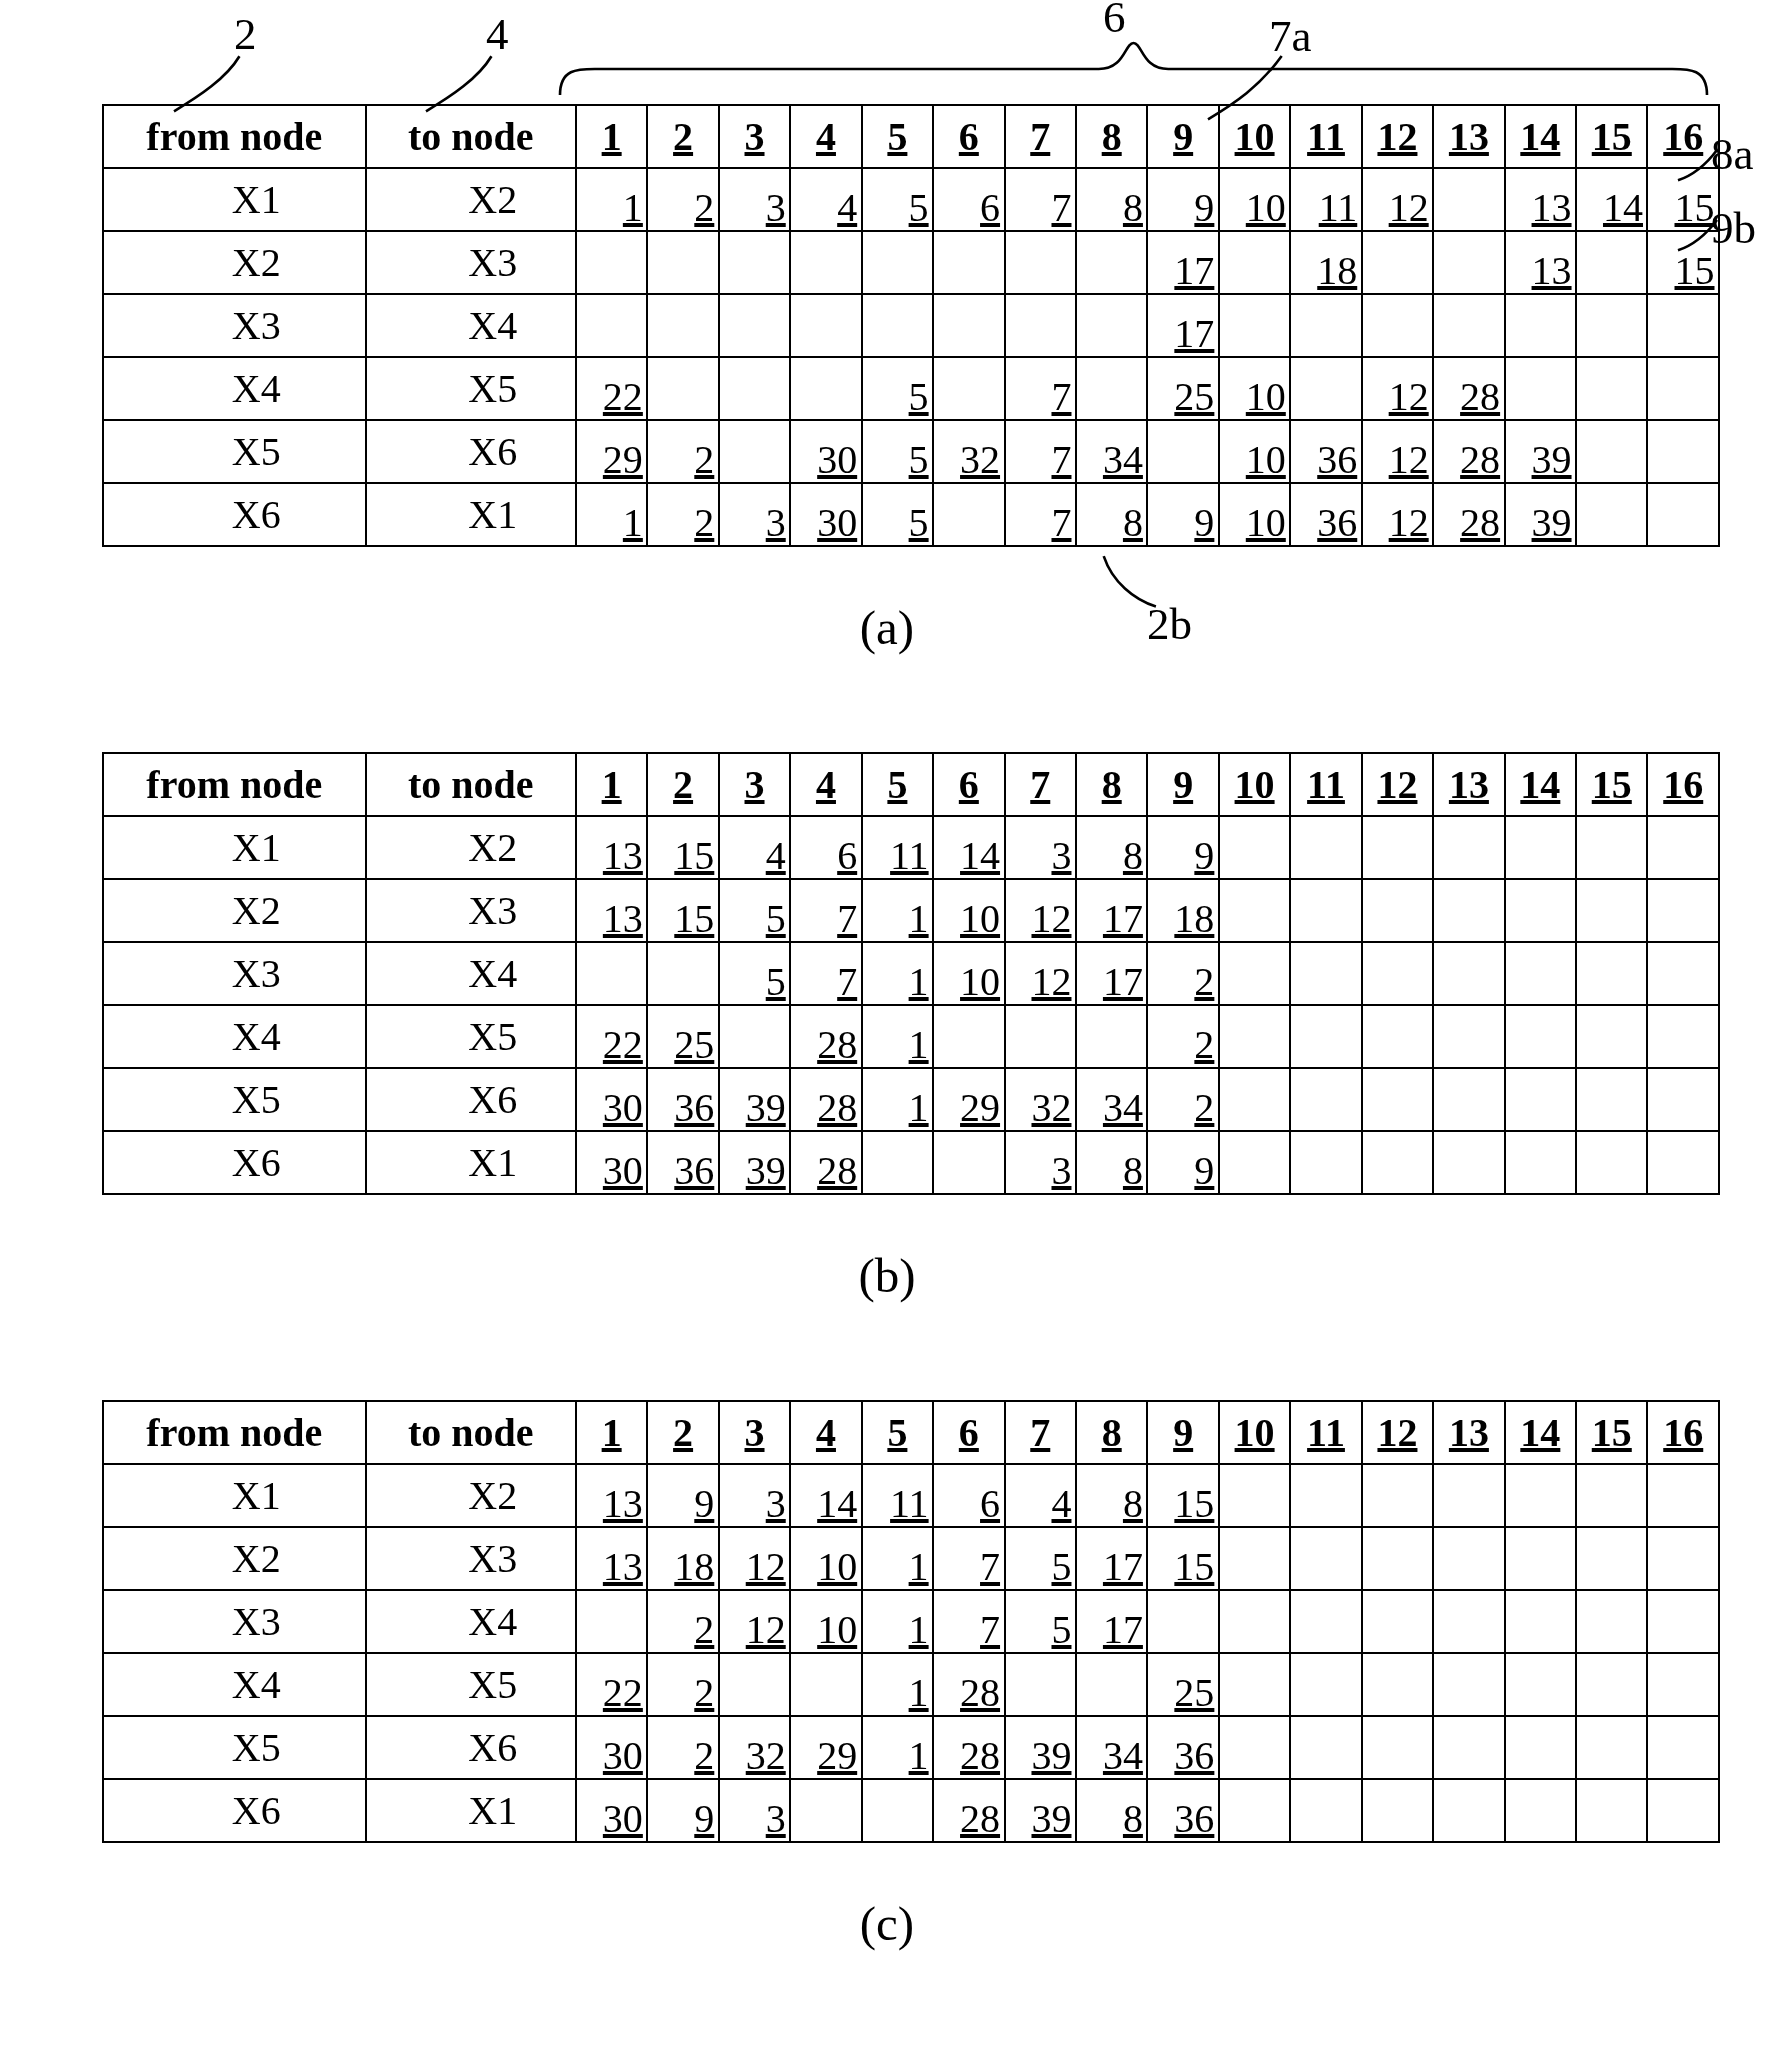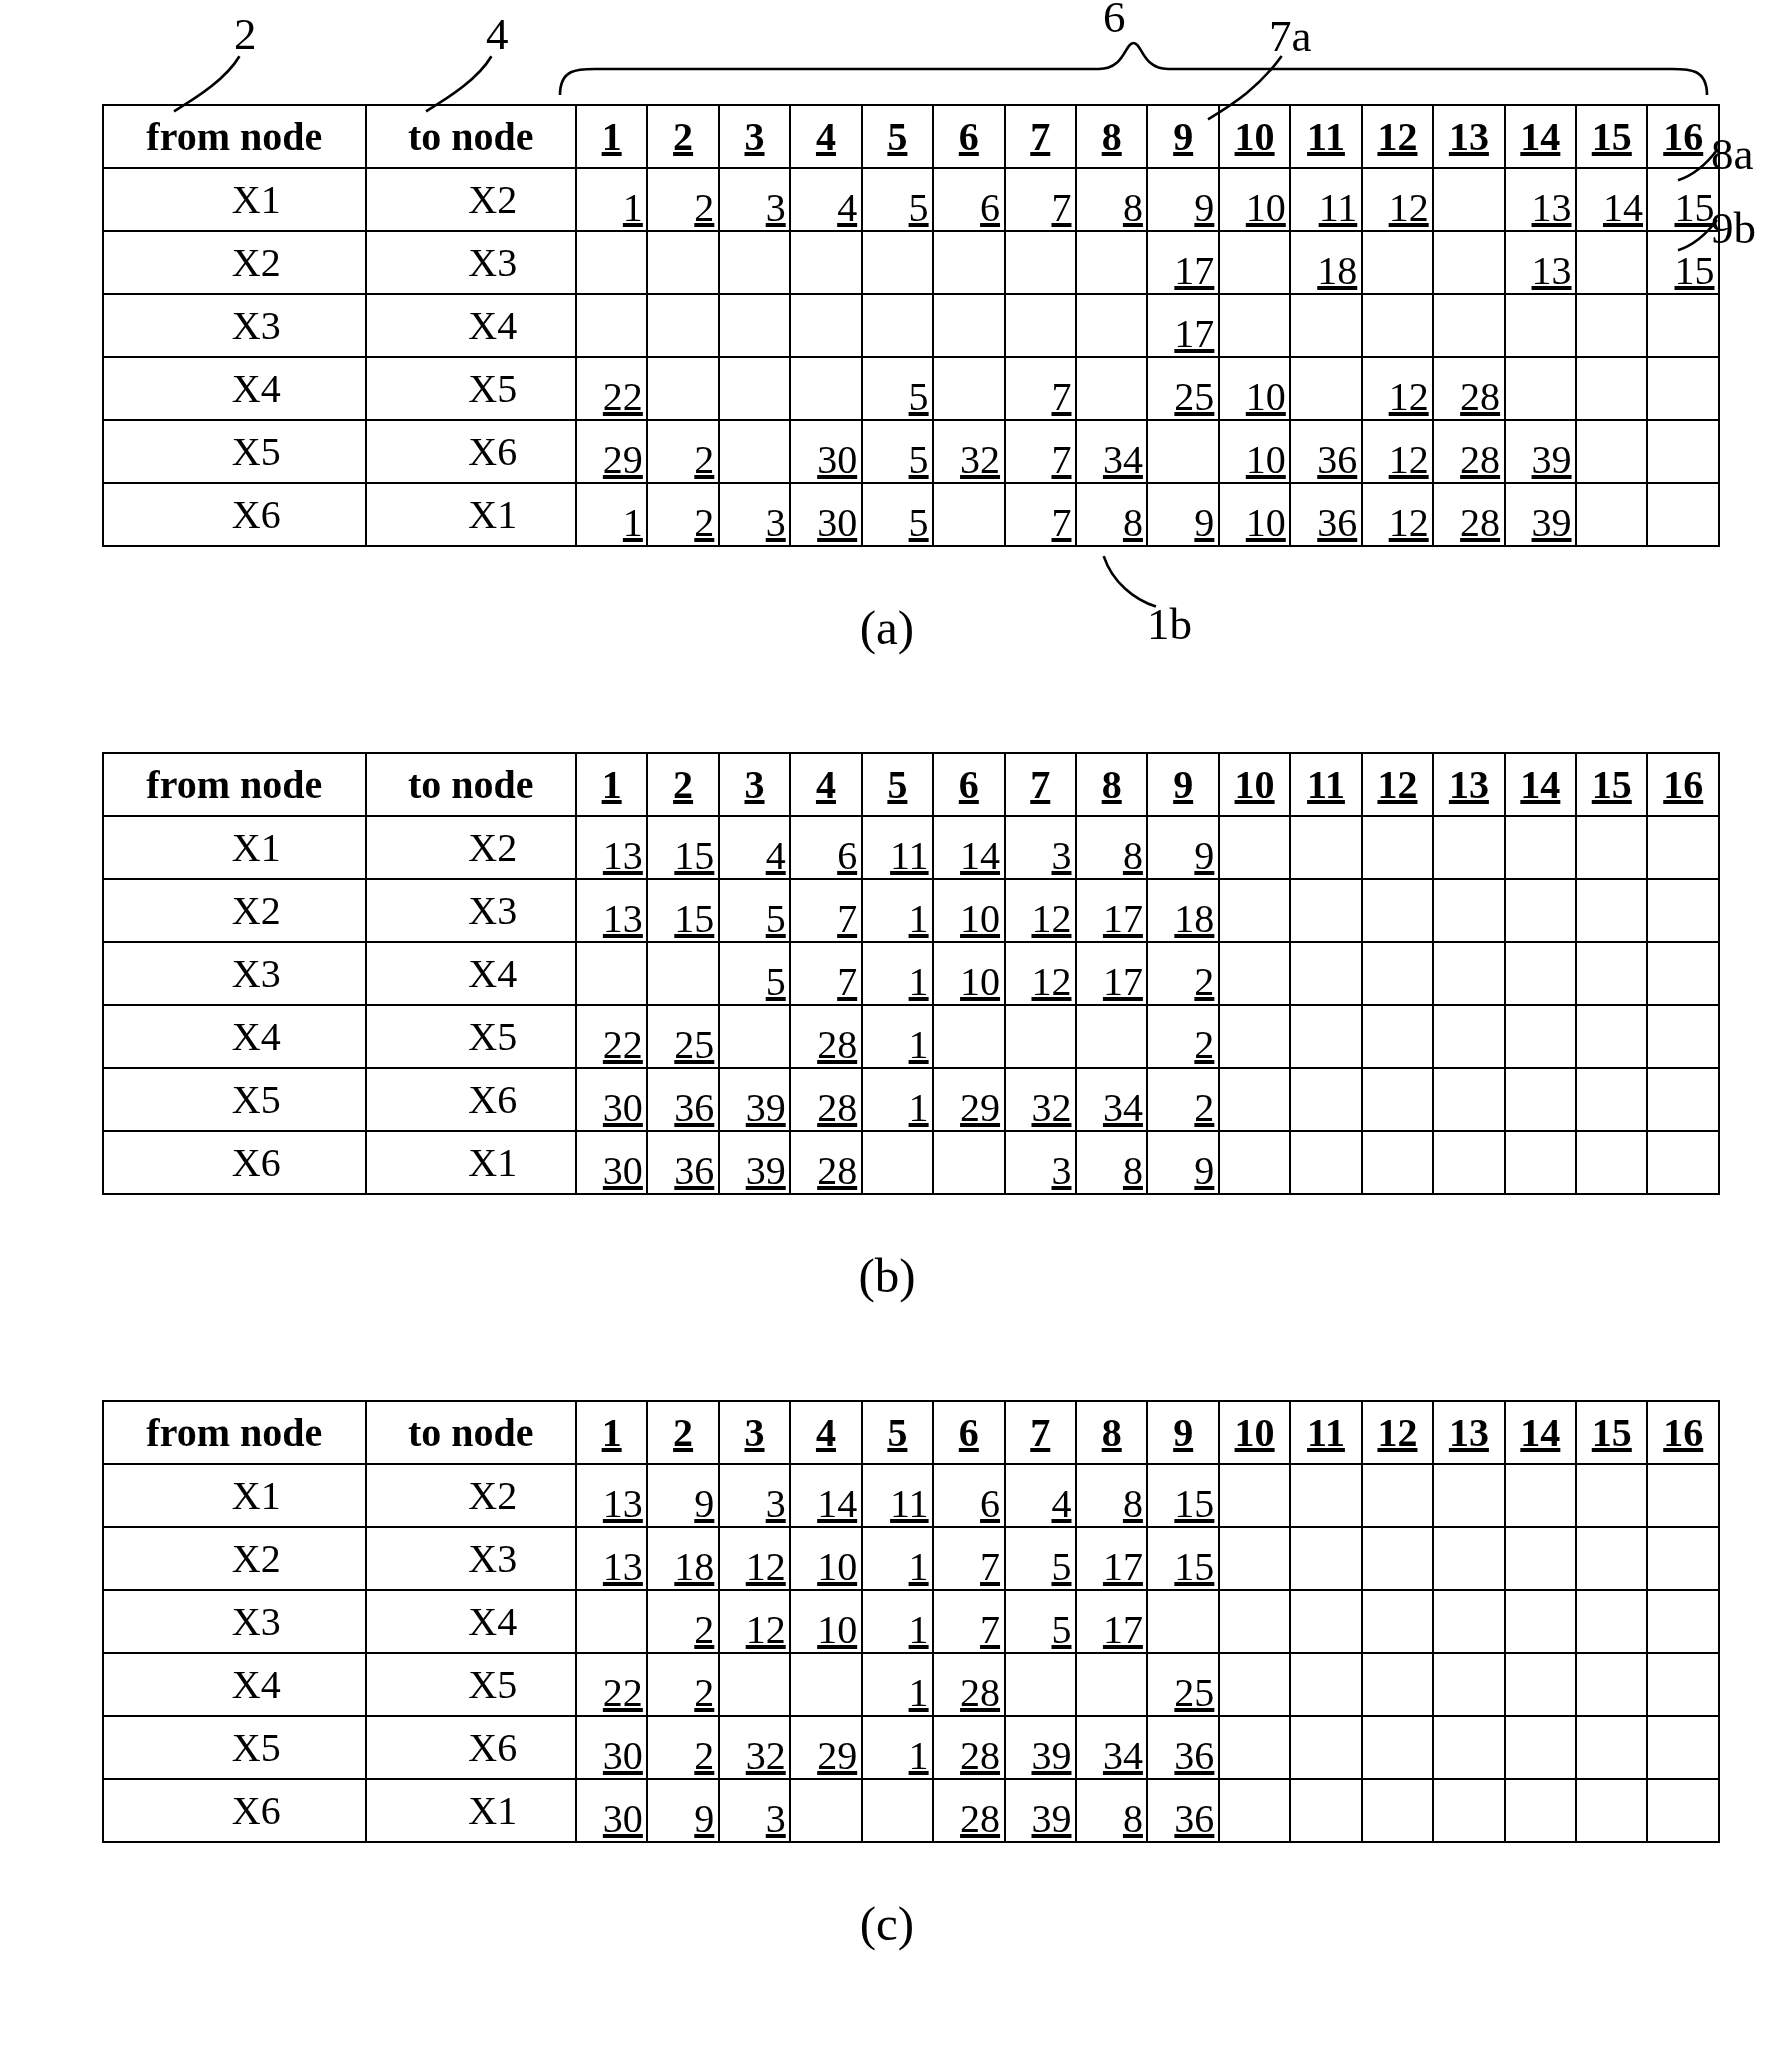--- a/index.html
+++ b/index.html
@@ -288,21 +288,21 @@
       <span class="anno-label" style="left:24px; top:78px;">9b</span>
       <svg class="lead" style="left:-8.7px; top:96px;" width="52" height="52" viewBox="0 0 60 60">
         <path class="brace-path" d="M45 0 C 30 20, 15 30, 0 35"></path>
       </svg>
     </div>
 
     <div class="anno" style="left:1017px; top:452px; width:139px; height:104px;">
       <svg class="lead" style="left:0; top:0;" width="87" height="61" viewBox="0 0 100 70">
         <path class="brace-path" d="M10 0 C 20 30, 45 50, 70 58"></path>
       </svg>
-      <span class="anno-label" style="left:52px; top:42px;">1b</span>
+      <span class="anno-label" style="left:52px; top:42px;">2b</span>
     </div>
 
     <div class="caption">(a)</div>
   </div>
 
   <div class="block">
     <table>
       <colgroup>
         <col class="c-from">
           <col class="c-to">

